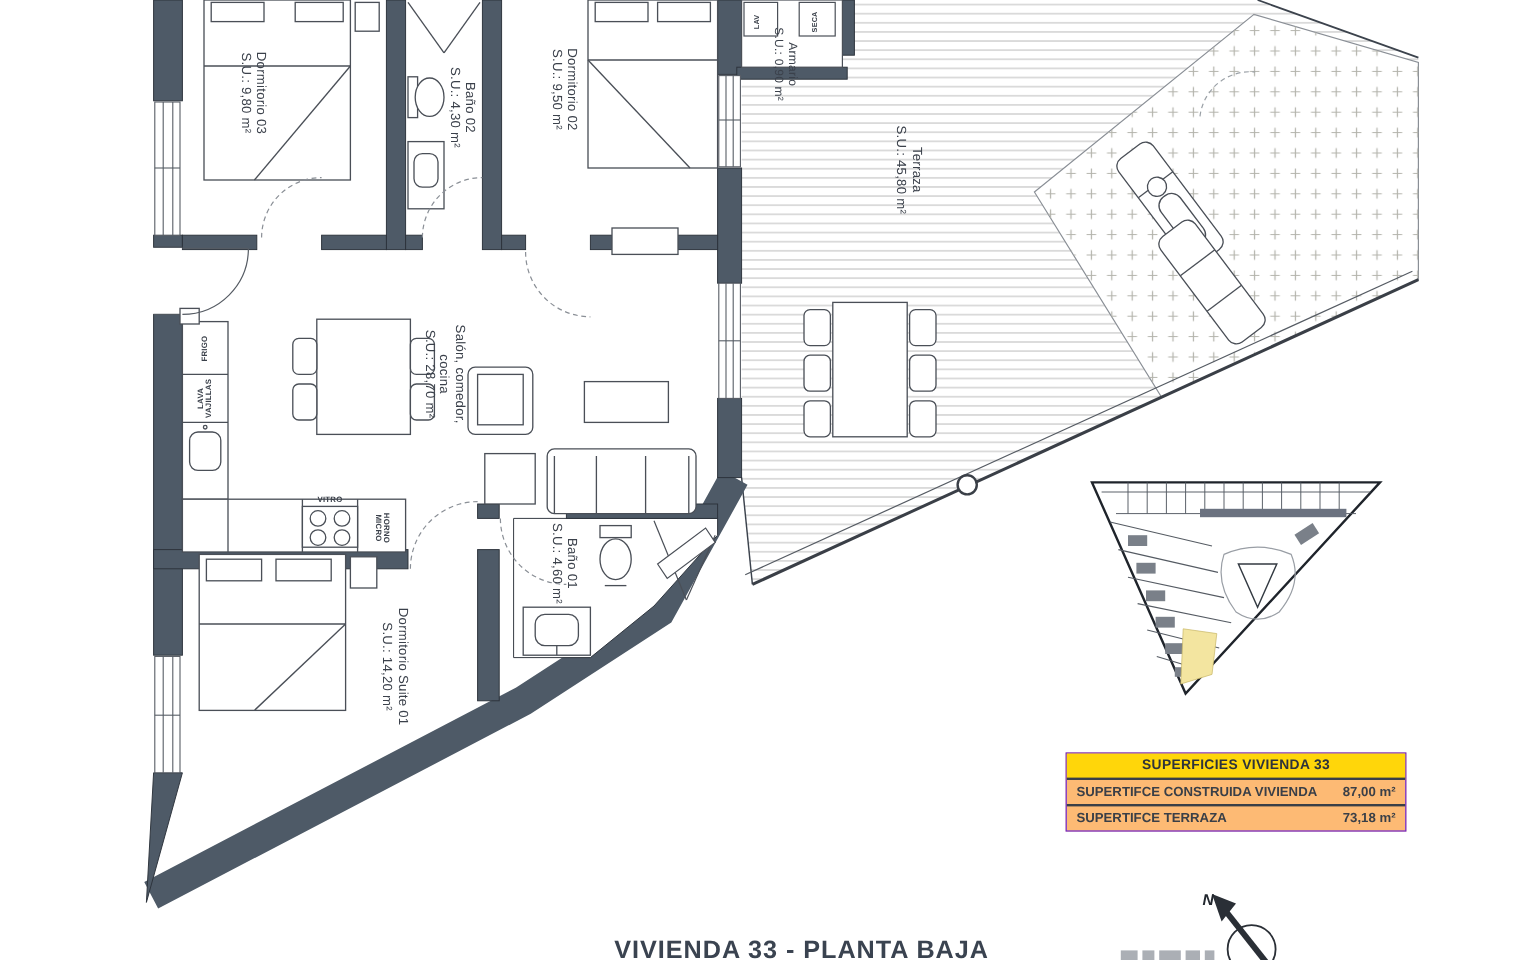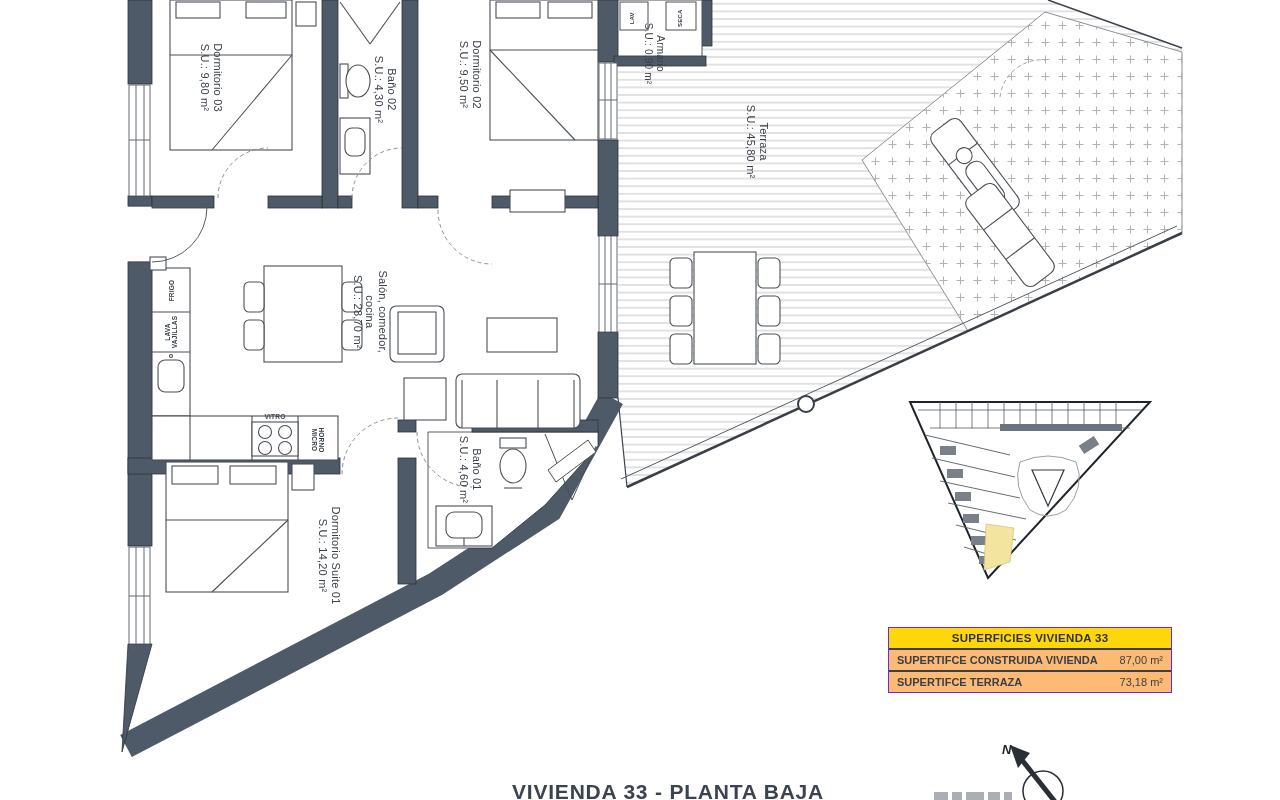--- a/index.html
+++ b/index.html
@@ -14,21 +14,21 @@
   .micro{font-size:6px;line-height:6.5px;font-weight:700;}
   .nlabel{position:absolute;font-weight:700;font-size:13px;color:#22272e;font-style:italic;}
   .title{position:absolute;left:508px;top:780px;width:320px;text-align:center;
          font-size:21px;font-weight:700;letter-spacing:.8px;color:#3a4350;white-space:nowrap;}
   .sumtable{position:absolute;left:888px;top:612px;width:282px;border:1px solid #6d28d9;
             background:#fdba74;font-size:11px;margin-top:15px;}
   .sumtable .hdr{background:#ffd60a;color:#2e333b;font-weight:700;text-align:center;
                  padding:4px 2px;font-size:11.5px;border-bottom:2px solid #3a3f47;letter-spacing:.3px;}
   .sumtable .row{display:flex;justify-content:space-between;padding:4px 8px;font-weight:600;color:#3a3f47;align-items:flex-end;}
   .sumtable .row + .row{border-top:2px solid #3a3f47;}
-  .sumtable .val{font-weight:400;}
+  .sumtable .val{font-weight:700;}
   .cutoff{position:absolute;left:934px;top:792px;width:90px;height:8px;opacity:.75;}
   .cutoff span{display:inline-block;background:#8f959d;height:8px;margin-right:4px;vertical-align:top;}
 </style>
 </head>
 <body>
 
 <div class="page">
 
 <svg width="1280" height="800" viewBox="0 0 1280 800">
   <defs>

